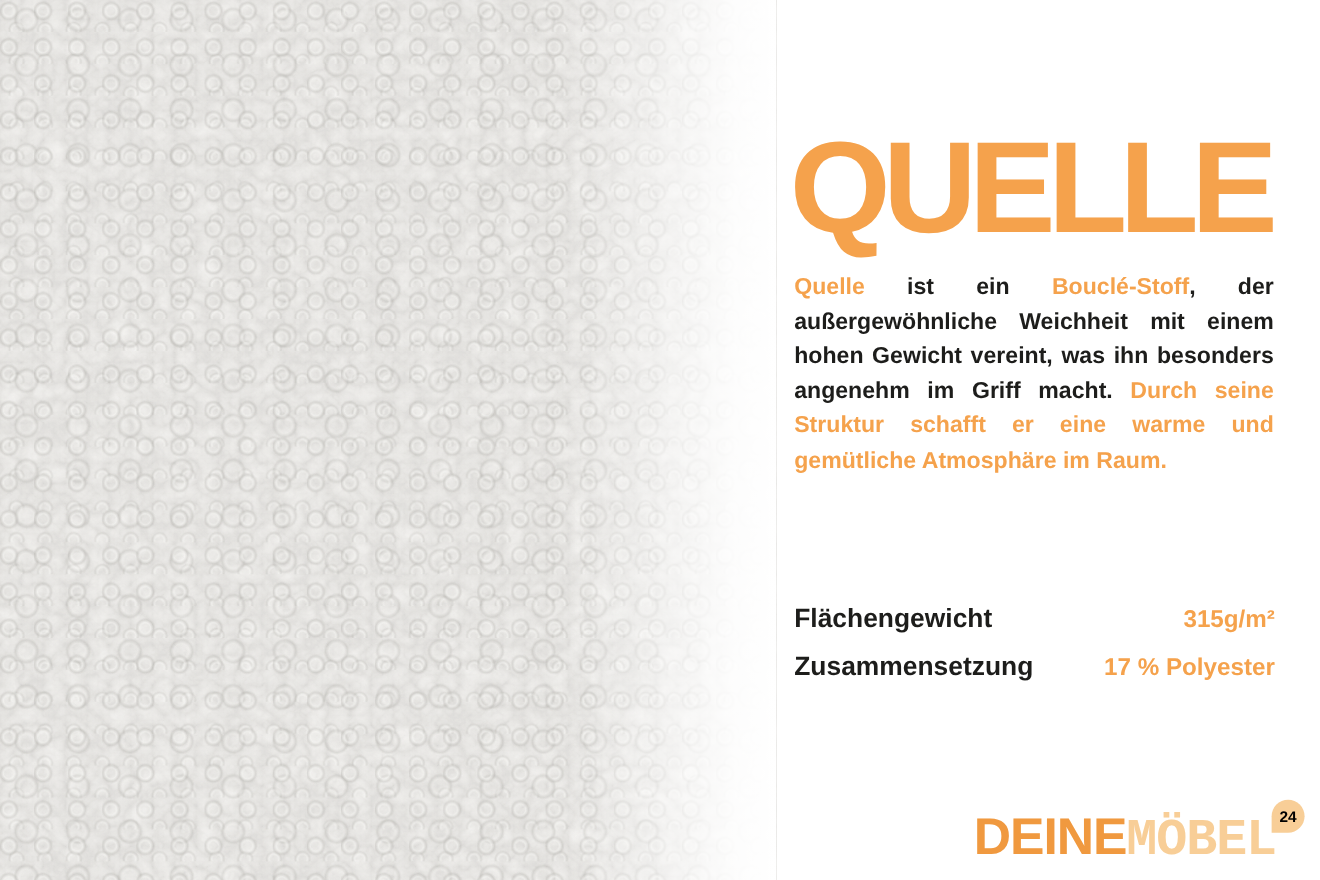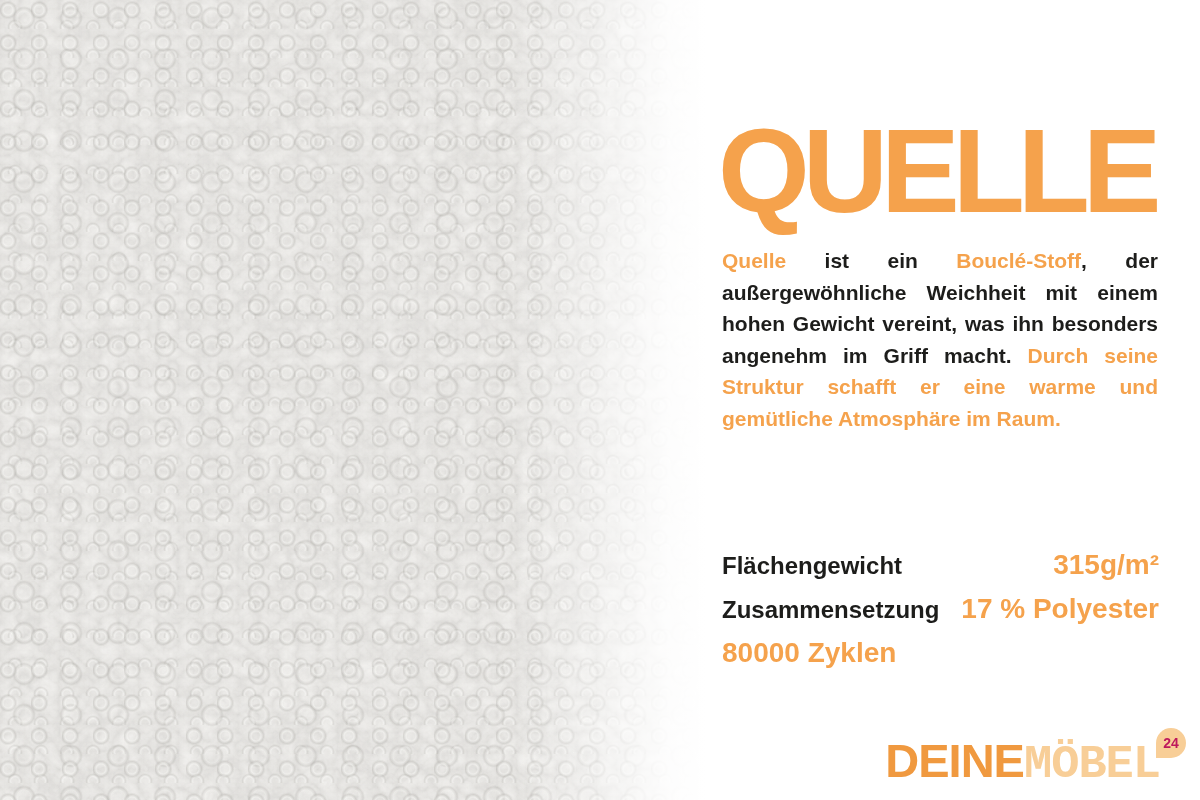--- a/index.html
+++ b/index.html
@@ -52,37 +52,37 @@
     color:var(--ink);text-align:justify;
   }
   .desc .hl{color:var(--accent);}
 
   .specs{position:absolute;left:722px;top:512px;width:437px;margin-top:37px;}
   .spec-row{
     display:flex;justify-content:space-between;align-items:baseline;
     height:27px;margin-bottom:17px;
   }
   .spec-label{font-size:24px;font-weight:bold;color:var(--ink);}
-  .spec-value{font-size:28px;font-weight:bold;color:var(--accent);}
+  .spec-value{font-size:22px;font-weight:bold;color:var(--accent);}
 
   
   .logo{
     position:absolute;right:14px;bottom:12px;
     padding-right:26px;position:absolute;
     font-size:47px;font-weight:bold;line-height:1;letter-spacing:-1px;
     white-space:nowrap;
   }
   .logo-deine{color:var(--logo-deine);margin-top:31px;}
   .logo-moebel{color:var(--logo-moebel);font-family:Liberation Mono, monospace;}
   .badge{
     position:absolute;right:0;top:-9px;width:30px;height:30px;
     background:var(--logo-moebel);
     border-radius:50% 50% 50% 0;
     display:flex;align-items:center;justify-content:center;
-    color:#be185d;font-size:14px;font-weight:bold;letter-spacing:0;
+    color:#000000;font-size:14px;font-weight:bold;letter-spacing:0;
   }
 </style>
 </head>
 <body>
 
 <div class="fabric">
   <svg width="706" height="800" viewBox="0 0 706 800" preserveAspectRatio="none" aria-hidden="true">
     <defs>
       <filter id="fluff" x="-5%" y="-5%" width="110%" height="110%">
         <feTurbulence type="turbulence" baseFrequency="0.05 0.055" numOctaves="4" seed="8" stitchTiles="stitch"></feTurbulence>
@@ -120,20 +120,19 @@
 <div class="specs">
   <div class="spec-row">
     <span class="spec-label">Flächengewicht</span>
     <span class="spec-value">315g/m²</span>
   </div>
   <div class="spec-row">
     <span class="spec-label">Zusammensetzung</span>
     <span class="spec-value">17 % Polyester</span>
   </div>
   <div class="spec-row">
-    <span class="spec-value">80000 Zyklen</span>
   </div>
 </div>
 
 <div class="logo">
   <span class="logo-deine">DEINE</span><span class="logo-moebel">MÖBEL</span>
   <span class="badge">24</span>
 </div>
 
 </body></html>

